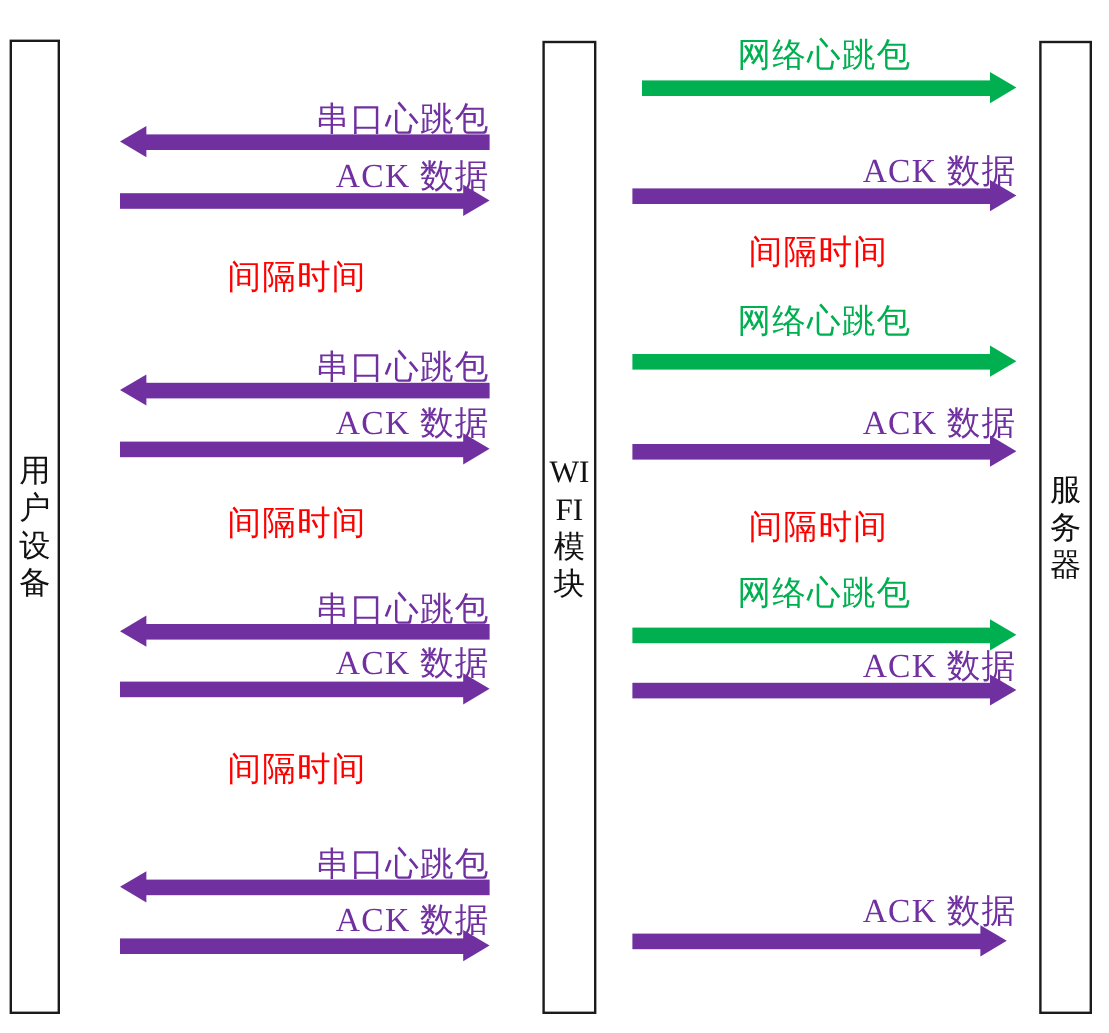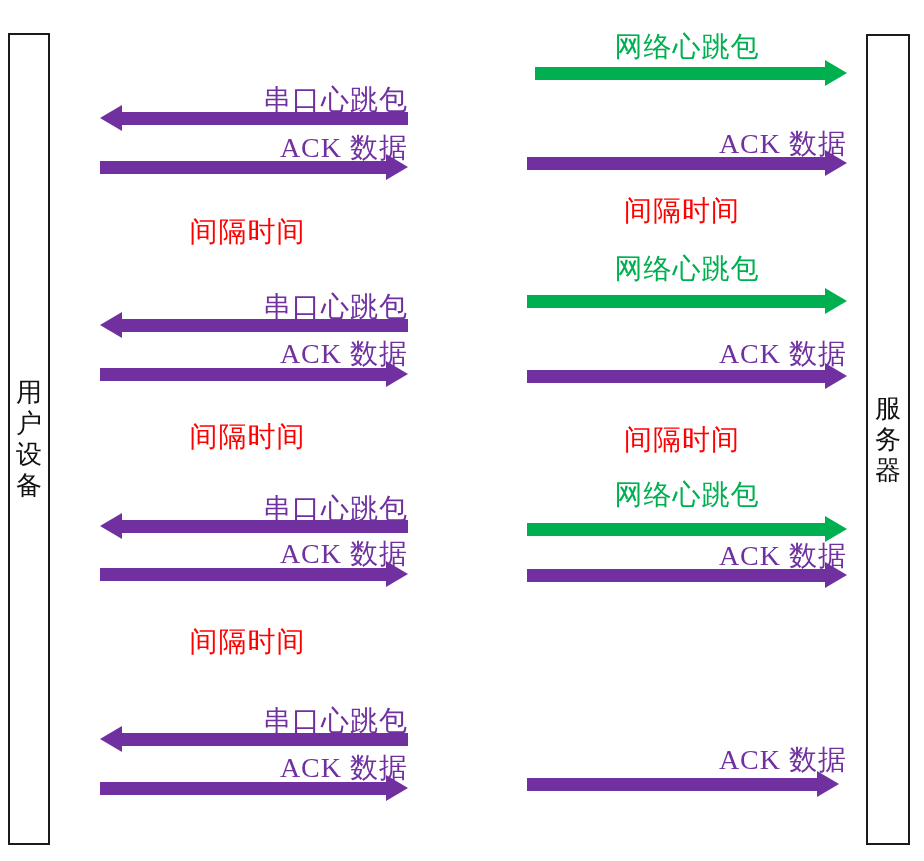--- a/index.html
+++ b/index.html
@@ -54,20 +54,28 @@
 
   <div class="box" style="left:8px;top:33px;width:42px;height:812px">
     <div class="vlabel">
       <span>用</span>
       <span>户</span>
       <span>设</span>
       <span>备</span>
     </div>
   </div>
 
+  <div class="box" style="left:452px;top:34px;width:45px;height:811px">
+    <div class="vlabel">
+      <span>WI</span>
+      <span>FI</span>
+      <span>模</span>
+      <span>块</span>
+    </div>
+  </div>
 
   <div class="box" style="left:866px;top:34px;width:44px;height:811px">
     <div class="vlabel">
       <span>服</span>
       <span>务</span>
       <span>器</span>
     </div>
   </div>
 
   <div class="msg-label purple" style="left:100px;top:85px;width:308px">串口心跳包</div>

